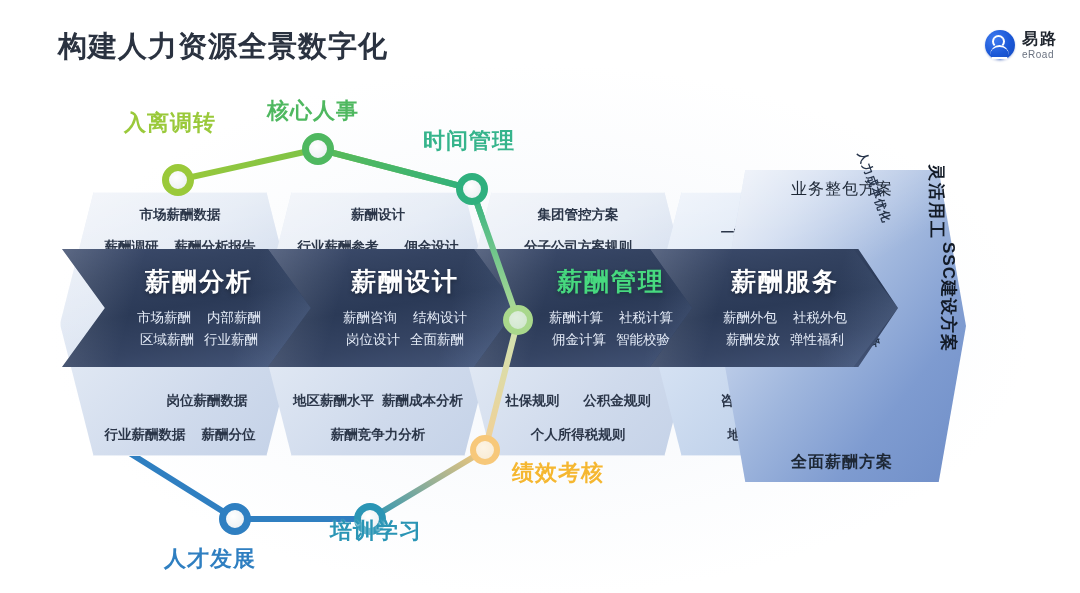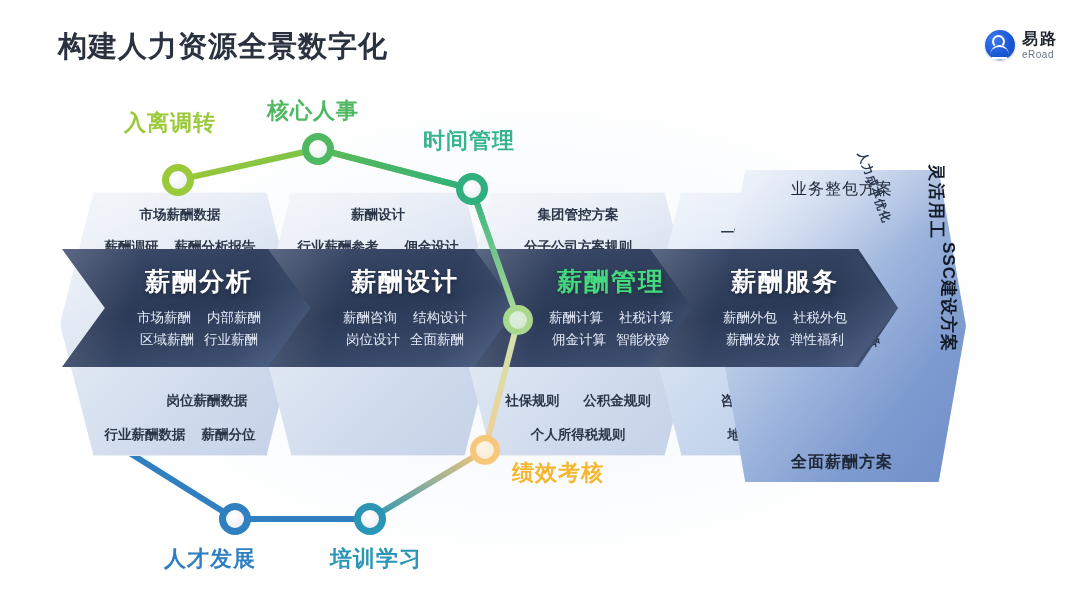--- a/index.html
+++ b/index.html
@@ -188,20 +188,29 @@
       <div class="hexbg"></div>
       <div class="hex-top">
         <div class="row">
             <span>薪酬设计</span>
           </div>
         <div class="row" style="gap:26px;">
           <span>行业薪酬参考</span>
           <span>佣金设计</span>
         </div>
       </div>
+      <div class="hex-bot">
+        <div class="row" style="gap:8px;">
+          <span>地区薪酬水平</span>
+          <span>薪酬成本分析</span>
+        </div>
+        <div class="row">
+            <span>薪酬竞争力分析</span>
+          </div>
+      </div>
     </div>
 
     <div class="hexcol" style="left:458px;">
       <div class="hexbg"></div>
       <div class="hex-top">
         <div class="row">
             <span>集团管控方案</span>
           </div>
         <div class="row">
             <span>分子公司方案规则</span>
@@ -337,16 +346,16 @@
               background:radial-gradient(circle at 40% 35%,#dfeedd 0%,#cfe6cc 100%);"></div>
   <div class="node" style="left:470px;top:435px;width:30px;height:30px;border:6px solid #f7c87a;z-index:9;
               background:radial-gradient(circle at 40% 35%,#fdf4e4 0%,#f7ead3 100%);"></div>
   <div class="node" style="left:354px;top:503px;width:32px;height:32px;border:7px solid #2a95b5;"></div>
   <div class="node" style="left:219px;top:503px;width:32px;height:32px;border:7px solid #2f7fc1;"></div>
 
   <div class="route-label" style="left:124px;top:108px;color:#9ac93a;">入离调转</div>
   <div class="route-label" style="left:267px;top:96px;color:#4fb860;text-align:right;">核心人事</div>
   <div class="route-label" style="left:164px;top:544px;color:#2f7fc1;">人才发展</div>
   <div class="route-label" style="left:423px;top:126px;color:#36b48c;">时间管理</div>
-  <div class="route-label" style="left:330px;top:544px;color:#2a95b5;">培训学习</div>
+  <div class="route-label" style="left:330px;top:516px;color:#2a95b5;">培训学习</div>
   <div class="route-label" style="left:512px;top:458px;color:#f5b731;">绩效考核</div>
 
 </div>
 
 </body></html>

